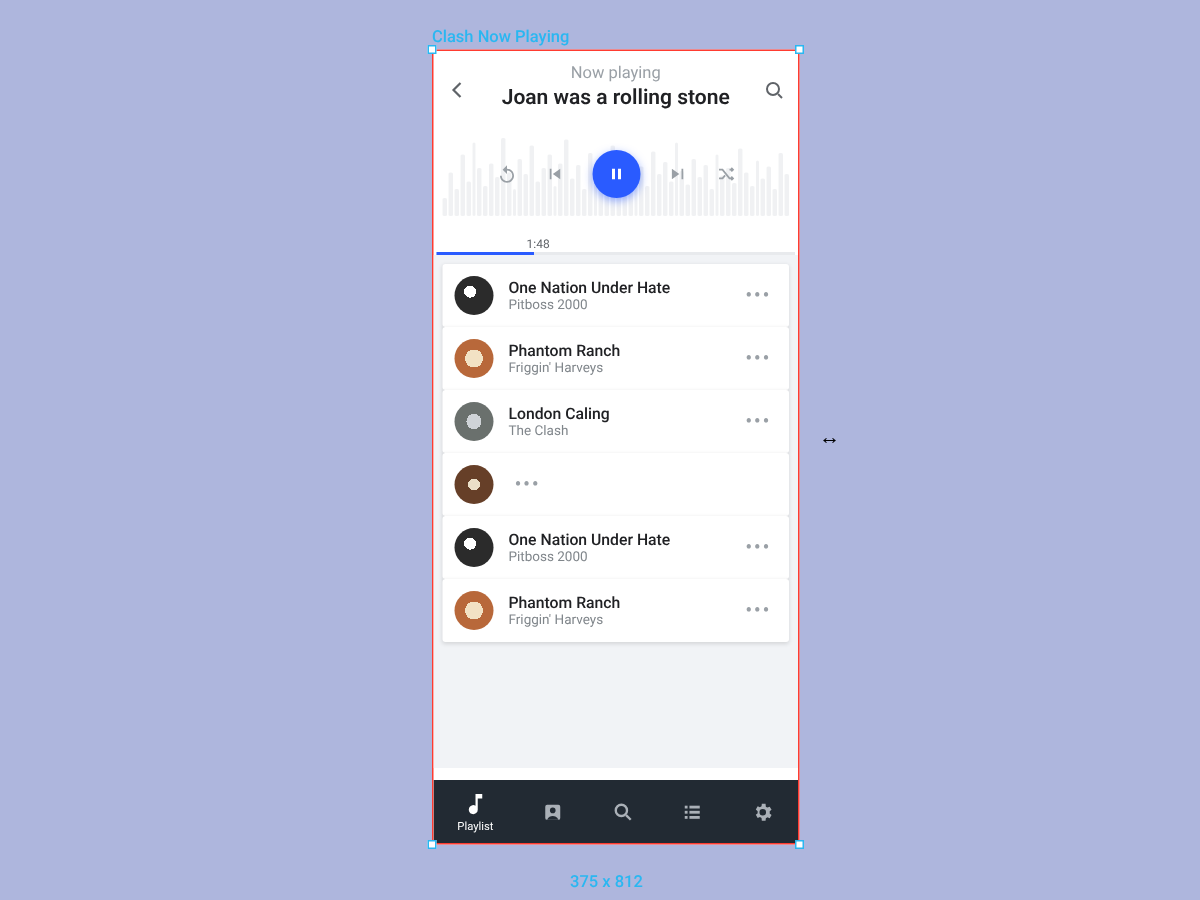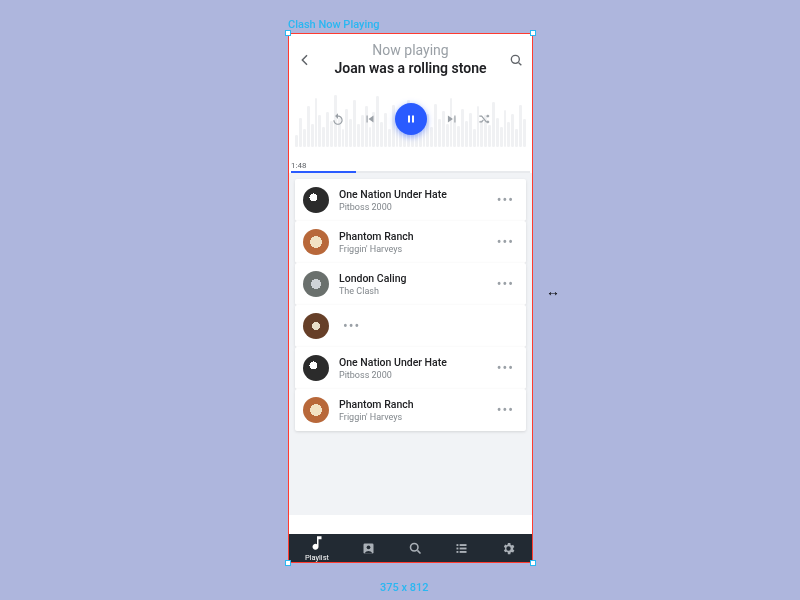--- a/index.html
+++ b/index.html
@@ -68,21 +68,21 @@
     left: 8px;
     top: 18px;
   }
   .search-btn {
     position: absolute;
     right: 8px;
     top: 18px;
   }
   .icon-btn svg { display: block; }
   .np-label {
-    font-size: 14px;
+    font-size: 11px;
     color: #9aa0a6;
     margin-bottom: 2px;
   }
   .np-title {
     font-size: 14px;
     font-weight: 600;
     color: #202124;
     line-height: 1.2;
   }
 
@@ -130,20 +130,21 @@
     box-shadow: 0 2px 6px rgba(42,91,255,0.5);
   }
 
   
   .progress-wrap {
     padding: 0 2px;
   }
   .time-label {
     font-size: 8px;
     color: #5f6368;
+    margin-left: 60px;
     margin-bottom: 1px;
   }
   .progress-bar {
     height: 2px;
     background: #e8eaed;
     position: relative;
   }
   .progress-fill {
     height: 100%;
     background: #2a5bff;
@@ -193,21 +194,21 @@
     color: #9aa0a6;
     font-size: 14px;
     letter-spacing: 1px;
     padding: 4px;
   }
 
   
   .bottom-nav {
     position: absolute;
     left: 0; right: 0; bottom: 0;
-    height: 28px;
+    height: 42px;
     background: #222a33;
     display: flex;
     align-items: center;
     justify-content: space-around;
   }
   .nav-item {
     display: flex;
     flex-direction: column;
     align-items: center;
     gap: 1px;

